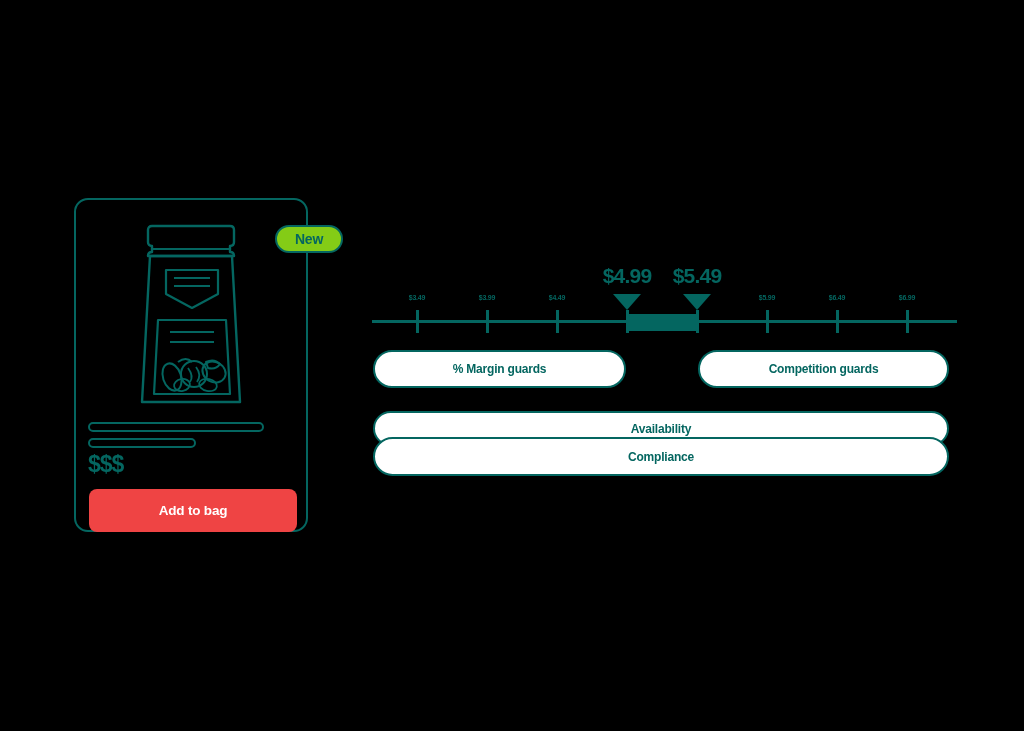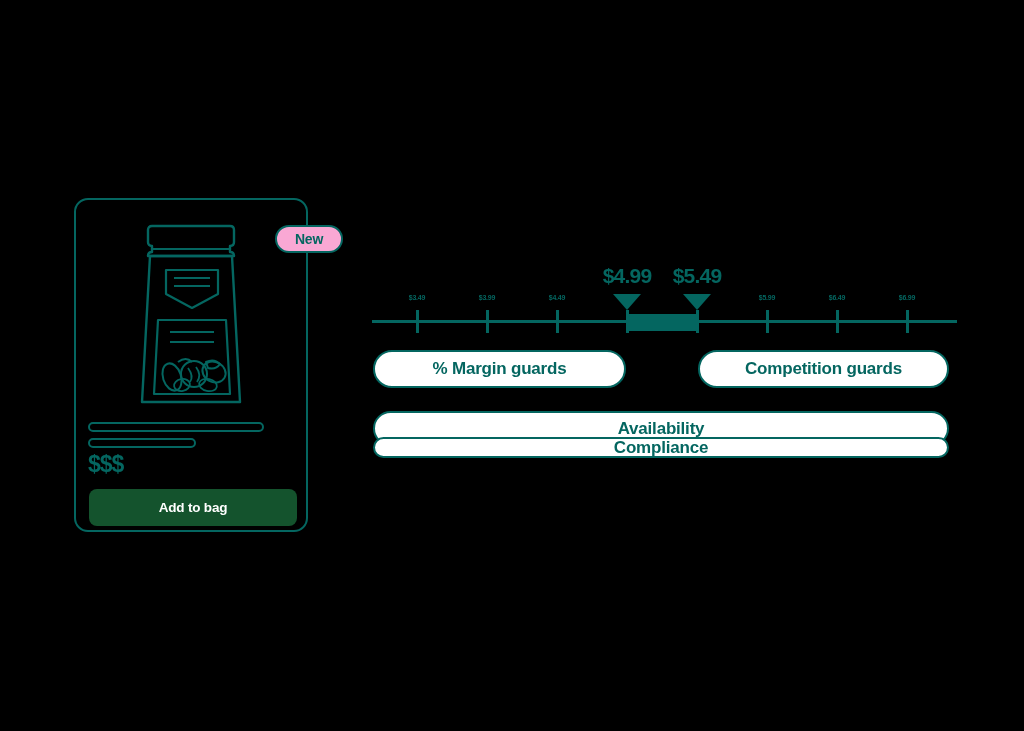--- a/index.html
+++ b/index.html
@@ -27,21 +27,21 @@
     border-radius: 14px;
     box-sizing: border-box;
   }
 
   #new-badge {
     position: absolute;
     left: 275px;
     top: 225px;
     width: 68px;
     height: 28px;
-    background: #f9a8d4;
+    background: #84cc16;
     border: 2px solid #046660;
     border-radius: 14px;
     box-sizing: border-box;
     display: flex;
     align-items: center;
     justify-content: center;
     font-size: 14px;
     font-weight: bold;
     color: #046660;
     letter-spacing: -0.2px;
@@ -74,22 +74,22 @@
     color: #046660;
     letter-spacing: -1px;
     line-height: 1;
   }
 
   #add-to-bag-button {
     position: absolute;
     left: 13px;
     top: 289px;
     width: 208px;
-    height: 37px;
-    background: #14532d;
+    height: 43px;
+    background: #ef4444;
     border-radius: 8px;
     display: flex;
     align-items: center;
     justify-content: center;
     color: #ffffff;
     font-size: 13.5px;
     font-weight: bold;
     letter-spacing: -0.2px;
     cursor: pointer;
   }
@@ -163,30 +163,30 @@
   
   .pill {
     position: absolute;
     background: #ffffff;
     border: 2px solid #046660;
     border-radius: 22px;
     box-sizing: border-box;
     display: flex;
     align-items: center;
     justify-content: center;
-    font-size: 17px;
+    font-size: 12px;
     font-weight: bold;
     color: #046660;
     letter-spacing: -0.2px;
     cursor: pointer;
   }
   #pill-margin-guards   { left: 373px; top: 350px; width: 253px; height: 38px; }
   #pill-competition     { left: 698px; top: 350px; width: 251px; height: 38px; }
   #pill-availability    { left: 373px; top: 394px; width: 576px; height: 35px; margin-top: 17px; }
-  #pill-compliance      { left: 373px; top: 437px; width: 576px; height: 21px; }
+  #pill-compliance      { left: 373px; top: 437px; width: 576px; height: 39px; }
 </style>
 </head>
 <body>
 
 <div id="product-card">
 
   <div id="bag-illustration">
     <svg width="118" height="182" viewBox="0 0 118 182" fill="none">
 
       <path d="M18 34 L100 34 L108 180 L10 180 Z" stroke="#046660" stroke-width="2.4" fill="none" stroke-linejoin="round"></path>

